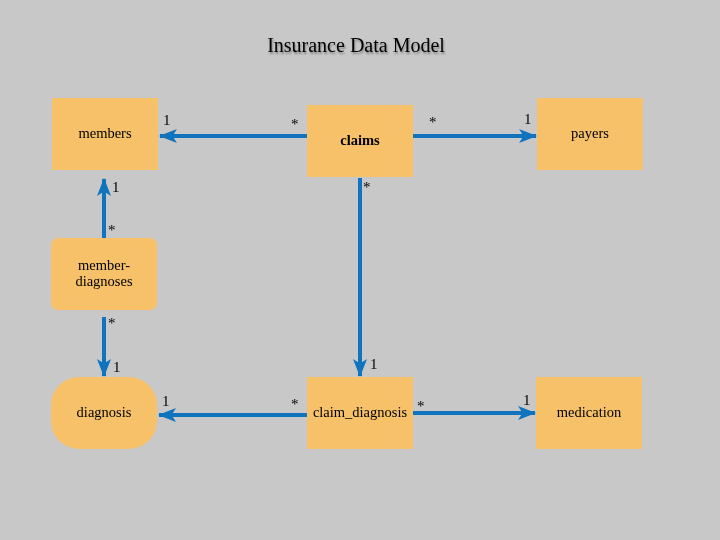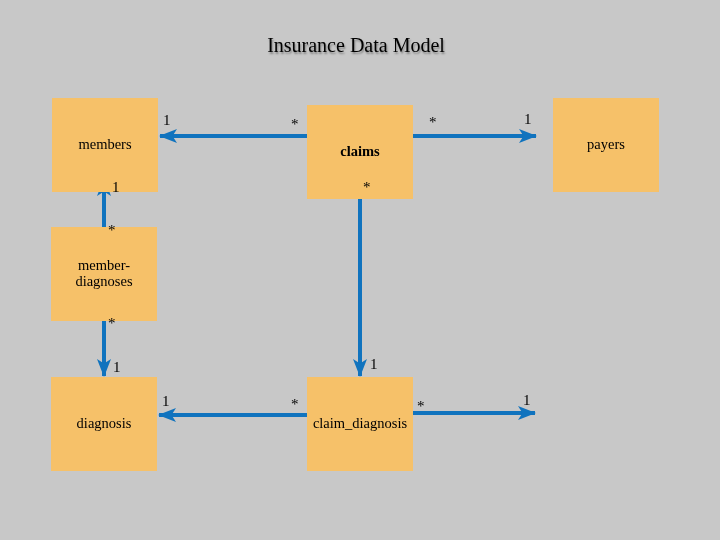--- a/index.html
+++ b/index.html
@@ -26,34 +26,34 @@
     text-align: center;
     font-size: 20px;
     font-weight: normal;
     margin: 0;
     color: var(--ink);
     text-shadow: 1px 2px 2px rgba(0,0,0,0.35);
   }
   .entity {
     position: absolute;
     width: 106px;
-    height: 94px;
+    height: 72px;
     background: var(--entity);
     display: flex;
     align-items: center;
     justify-content: center;
     text-align: center;
     font-size: 14.5px;
     line-height: 1.1;
   }
   .e-members         { left: 52px;  top: 98px; }
   .e-claims          { left: 307px; top: 105px; font-weight: bold; }
-  .e-payers          { left: 537px; top: 98px; margin-left: 16px; }
-  .e-member-diagnoses{ left: 51px;  top: 227px; }
-  .e-diagnosis       { left: 51px;  top: 377px; }
+  .e-payers          { left: 537px; top: 98px; }
+  .e-member-diagnoses{ left: 51px;  top: 238px; border-radius: 7px; }
+  .e-diagnosis       { left: 51px;  top: 377px; border-radius: 28px; }
   .e-claim-diagnosis { left: 307px; top: 377px; font-family: Liberation Serif, serif; }
   .e-medication      { left: 536px; top: 377px; }
 
   svg.connectors {
     position: absolute;
     left: 0; top: 0;
     width: 720px; height: 540px;
     pointer-events: none;
   }
   svg.connectors line {
@@ -116,20 +116,23 @@
   </div>
   <div class="entity e-member-diagnoses">
     <span>member-diagnoses</span>
   </div>
   <div class="entity e-diagnosis">
     <span>diagnosis</span>
   </div>
   <div class="entity e-claim-diagnosis">
     <span>claim_diagnosis</span>
   </div>
+  <div class="entity e-medication">
+    <span>medication</span>
+  </div>
 
   <span class="card c0t">1</span>
   <span class="card c0f">*</span>
 
   <span class="card c1f">*</span>
   <span class="card c1t">1</span>
 
   <span class="card c2t">1</span>
   <span class="card c2f">*</span>
 

